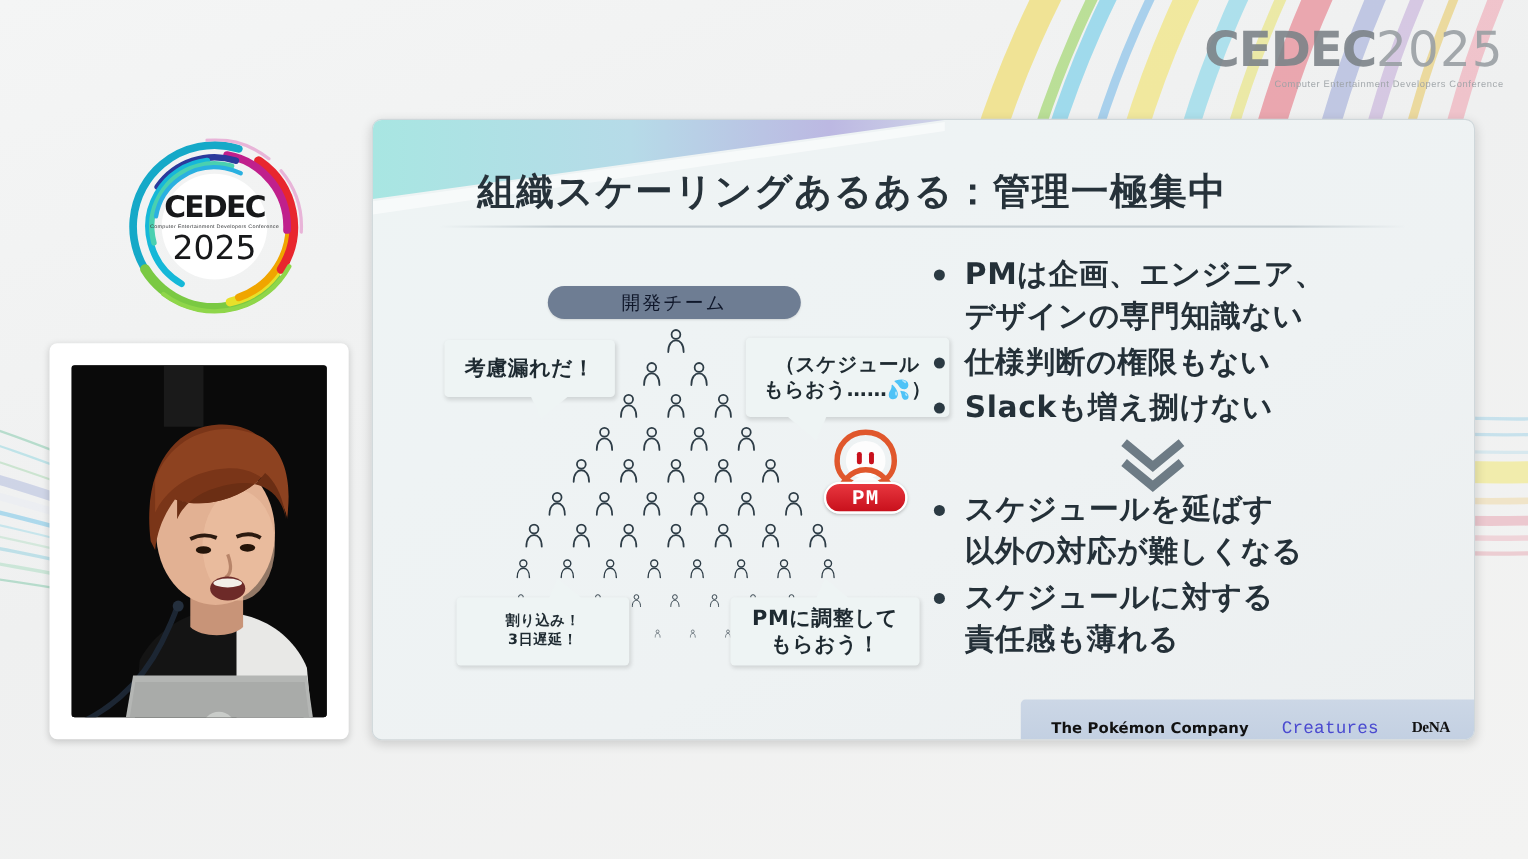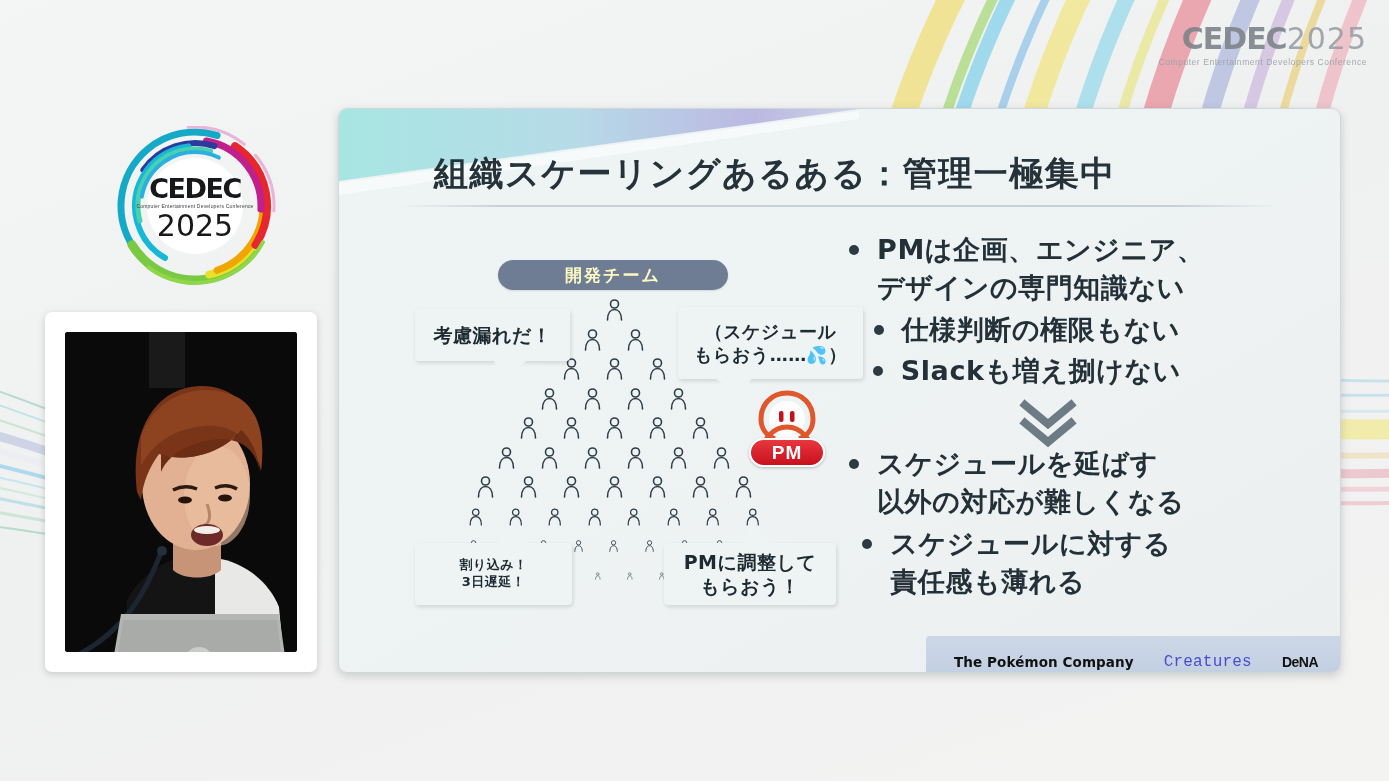--- a/index.html
+++ b/index.html
@@ -16,21 +16,21 @@
   #bg-swoosh-tr { position:absolute; top:-240px; right:-60px; width:640px; height:620px;
                   pointer-events:none; }
   #bg-swoosh-left { position:absolute; top:300px; left:-180px; width:420px; height:320px;
                   pointer-events:none; }
   #bg-swoosh-br { position:absolute; top:330px; right:-40px; width:300px; height:330px;
                   pointer-events:none; }
 
   
   #hdr-logo { position:absolute; top:24px; right:22px; text-align:right;
               opacity:.9; }
-  #hdr-logo .cedec-word { font-size:30px; font-weight:800; letter-spacing:-1px;
+  #hdr-logo .cedec-word { font-size:44px; font-weight:800; letter-spacing:-1px;
               color:#7d8489; line-height:1; font-family:"DejaVu Sans",sans-serif; }
   #hdr-logo .cedec-word .yr { font-weight:400; color:#9aa0a4; letter-spacing:1px;}
   #hdr-logo .cedec-sub { font-size:8.5px; color:#9ba1a5; letter-spacing:.55px;
               margin-top:3px; }
 
   
   #ring-logo { position:absolute; left:104px; top:126px; width:182px; height:160px; }
   #ring-logo .inner { position:absolute; left:50%; top:52%; transform:translate(-50%,-50%);
               text-align:center; width:130px; }
   #ring-logo .rl-cedec { font-size:27px; font-weight:800; letter-spacing:-1.5px;
@@ -58,41 +58,41 @@
 
   .slide-title { position:absolute; left:95px; top:42px; font-size:34px; font-weight:700;
            color:#26323a; letter-spacing:1.5px;
            font-family:Liberation Mono, monospace; }
   .title-rule { position:absolute; left:60px; top:96px; width:880px; height:2px;
            background:linear-gradient(90deg,rgba(190,200,205,0),rgba(185,196,202,.75) 12%,
            rgba(185,196,202,.75) 88%,rgba(190,200,205,0)); }
 
   
   .team-pill { position:absolute; left:159px; top:151px; width:230px; height:30px;
-           border-radius:16px; background:#6e7d93; color:#fef9c3;
-           font-size:17px; font-weight:700; letter-spacing:2px;
+           border-radius:16px; background:#6e7d93; color:#0f172a;
+           font-size:17px; font-weight:400; letter-spacing:2px;
            display:flex; align-items:center; justify-content:center;
            font-family:"DejaVu Sans",sans-serif;
            box-shadow:0 1px 2px rgba(0,0,0,.12); }
 
   
   #pyramid { position:absolute; left:130px; top:190px; width:290px; height:350px; }
   #pyramid .prow { display:flex; justify-content:center; gap:26px; margin-bottom:7.5px; }
   #pyramid svg { display:block; }
 
   
   .bubble { position:absolute; background:#eef4f4; border-radius:4px;
             box-shadow:1px 2px 4px rgba(0,0,0,.13);
             color:#1e2a31; font-weight:700; letter-spacing:.5px;
             font-family:"DejaVu Sans","Liberation Sans",sans-serif;
             display:flex; flex-direction:column; align-items:center;
             justify-content:center; text-align:center; line-height:1.28; }
   .bubble .tail { position:absolute; width:0; height:0; }
 
-  #b-kouryo { left:76px; top:200px; width:155px; height:52px; font-size:19px; }
+  #b-kouryo { left:65px; top:200px; width:155px; height:52px; font-size:19px; }
   #b-kouryo .tail { left:78px; bottom:-20px; border-left:10px solid transparent;
             border-right:26px solid transparent; border-top:22px solid #eef4f4; }
 
   #b-sche { left:339px; top:198px; width:185px; height:72px; font-size:18px;
             padding:0 4px; }
   #b-sche .tail { left:36px; bottom:-22px; border-left:28px solid transparent;
             border-right:10px solid transparent; border-top:24px solid #eef4f4; }
   .drop { color:#4fb5e8; font-size:17px; }
 
   #b-wari { left:76px; top:434px; width:157px; height:62px; font-size:13px; }
@@ -102,47 +102,47 @@
   #b-pm { left:325px; top:434px; width:172px; height:62px; font-size:19px; }
   #b-pm .tail { left:78px; top:-17px; border-left:8px solid transparent;
             border-right:22px solid transparent; border-bottom:18px solid #eef4f4; }
 
   
   #pm-avatar { position:absolute; left:412px; top:278px; width:72px; height:80px; }
   #pm-avatar .pm-badge { position:absolute; left:-2px; bottom:0px; width:76px; height:29px;
             border-radius:15px; background:linear-gradient(180deg,#e8373f,#c8101c);
             border:2px solid #fff; color:#fff; font-size:19px; font-weight:800;
             letter-spacing:1px; display:flex; align-items:center; justify-content:center;
-            font-family:Liberation Sans, sans-serif;
+            font-family:Liberation Mono, monospace;
             box-shadow:0 1px 3px rgba(0,0,0,.25); }
 
   
   .bul-group { position:absolute; left:510px; }
-  .bul { display:flex; align-items:flex-start; margin-bottom:3px;justify-content:center; }
+  .bul { display:flex; align-items:flex-start; margin-bottom:3px; }
   .bul .dot { width:10px; height:10px; border-radius:50%; background:#2b3a43;
             margin:14px 18px 0 0; flex:0 0 auto; }
   .bul .txt { font-size:27px; font-weight:700; color:#243038; line-height:1.42;
             letter-spacing:.6px;
             font-family:"DejaVu Sans","Liberation Sans",sans-serif; }
   #bul-top { top:122px; }
   #bul-bot { top:336px; }
 
   #chev { position:absolute; left:678px; top:290px; }
 
   
   #slide-footer { position:absolute; right:0; bottom:0; height:36px;
             background:linear-gradient(180deg,#ccd7e6,#c3d0e2);
             border-top-left-radius:4px;
             display:flex; align-items:center; gap:30px; padding:16px 22px 0 28px; }
   .f-pokemon { font-size:13.5px; font-weight:700; color:#111; letter-spacing:.1px;
             font-family:"DejaVu Sans",sans-serif; }
   .f-creatures { font-size:16px; color:#4b4bd0; letter-spacing:.2px;
             font-family:Liberation Mono, monospace; }
   .f-dena { font-size:14px; font-weight:800; color:#111; letter-spacing:-.5px;
-            font-family:Liberation Sans, sans-serif; }
+            font-family:Liberation Serif, serif; }
 </style>
 </head>
 <body>
 
 <div id="bg">
 
   <svg id="bg-swoosh-tr" viewBox="0 0 640 620" preserveAspectRatio="none">
     <g fill="none" opacity=".55" stroke-linecap="round">
       <path d="M40 620 C60 380 150 150 330 -10" stroke="#f0d84a" stroke-width="26"></path>
       <path d="M85 620 C105 370 195 145 375 -15" stroke="#8fd14f" stroke-width="10"></path>

